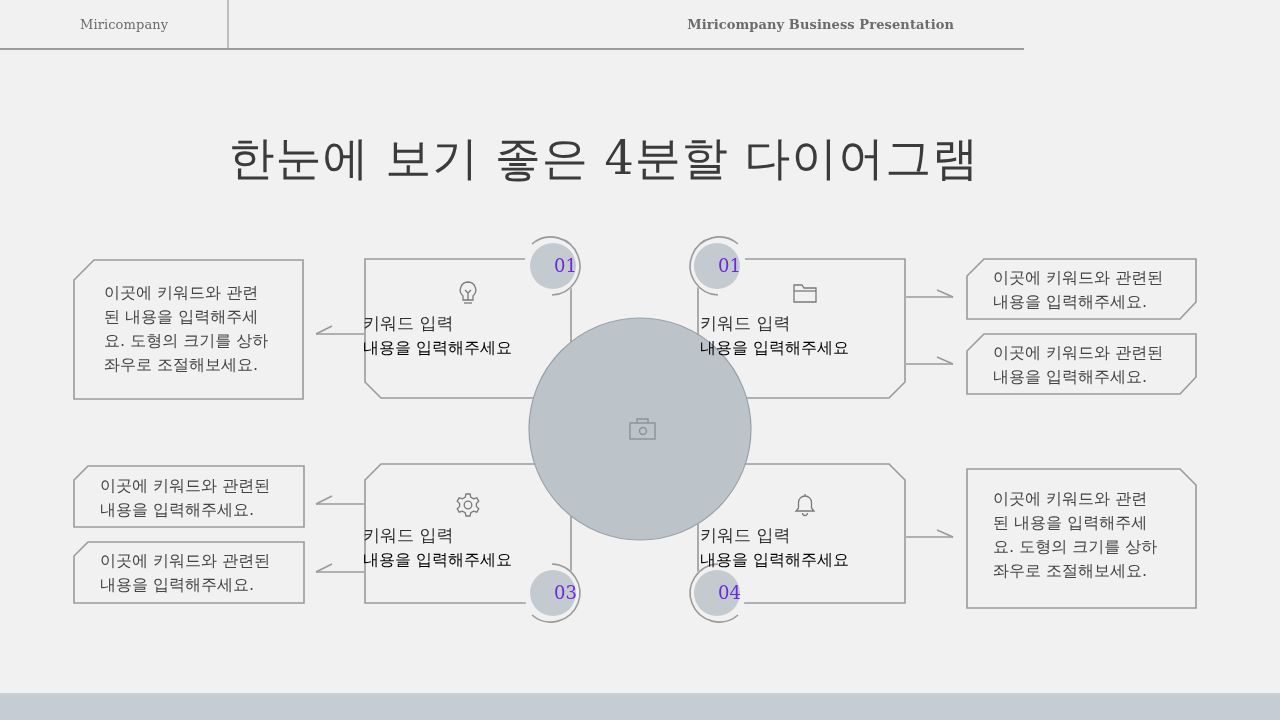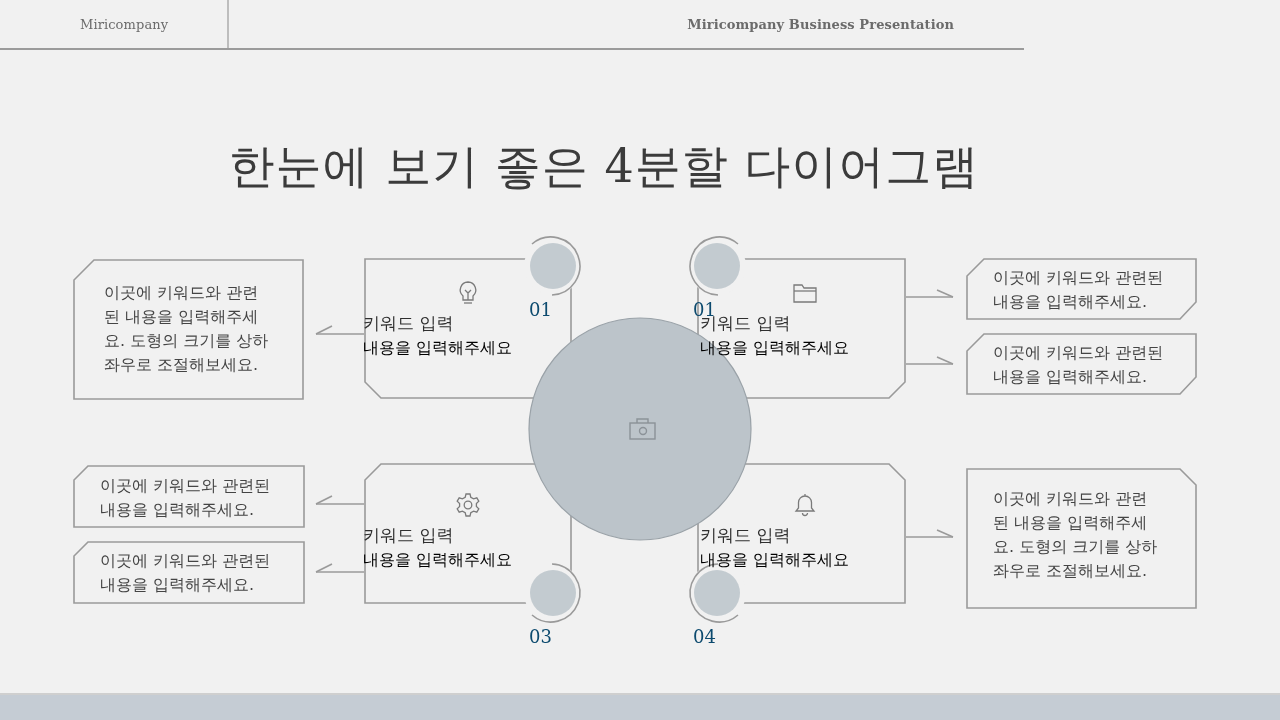--- a/index.html
+++ b/index.html
@@ -16,34 +16,34 @@
   .header .divider {
     position: absolute; left: 227px; top: 0; width: 2px; height: 48px; background: #bdbdbd;
   }
   .brand, .deck-title {
     position: absolute; top: 17px; font-family: "DejaVu Serif", "Liberation Serif", serif;
     font-size: 13px; color: #6b6b6b; letter-spacing: 0.1px;
   }
   .brand { left: 80px; }
   .deck-title { right: 70px; font-weight: bold; }
   .title {
-    position: absolute; left: 0; width: 1208px; top: 136px; text-align: center;
+    position: absolute; left: 0; width: 1208px; top: 128px; text-align: center;
     font-family: "DejaVu Serif", "Liberation Serif", serif; font-size: 46px; color: #3b3b3b;
     letter-spacing: 1px;
   }
   svg.diagram { position: absolute; left: 0; top: 0; }
   .txt { position: absolute; font-size: 16px; line-height: 24px; color: #444; }
   .side-txt { text-align: left; }
   .card-head { position: absolute; width: 210px; text-align: left; }
   .card-head .kw { font-size: 17px; color: #2f2f2f; line-height: 26px; }
   .card-head .sub { font-size: 16px; color: #000000; line-height: 24px; }
   .card-icon { display: block; margin: 0 auto 4px; }
   .badge-num {
-    position: absolute; width: 48px; text-align: left;
-    font-family: "DejaVu Serif", "Liberation Serif", serif; font-size: 18px; color: #0c4a6e; margin-top: 44px;
+    position: absolute; width: 48px; text-align: right;
+    font-family: "DejaVu Serif", "Liberation Serif", serif; font-size: 18px; color: #6d28d9;
   }
   .footer-bar { position: absolute; left: 0; top: 693px; width: 1280px; height: 27px; background: #c5ccd4; border-top: 2px solid #cfcfcf; }
 </style>
 </head>
 <body>
 
 <div class="header">
   <span class="brand">Miricompany</span>
   <div class="divider"></div>
   <span class="deck-title">Miricompany Business Presentation</span>

